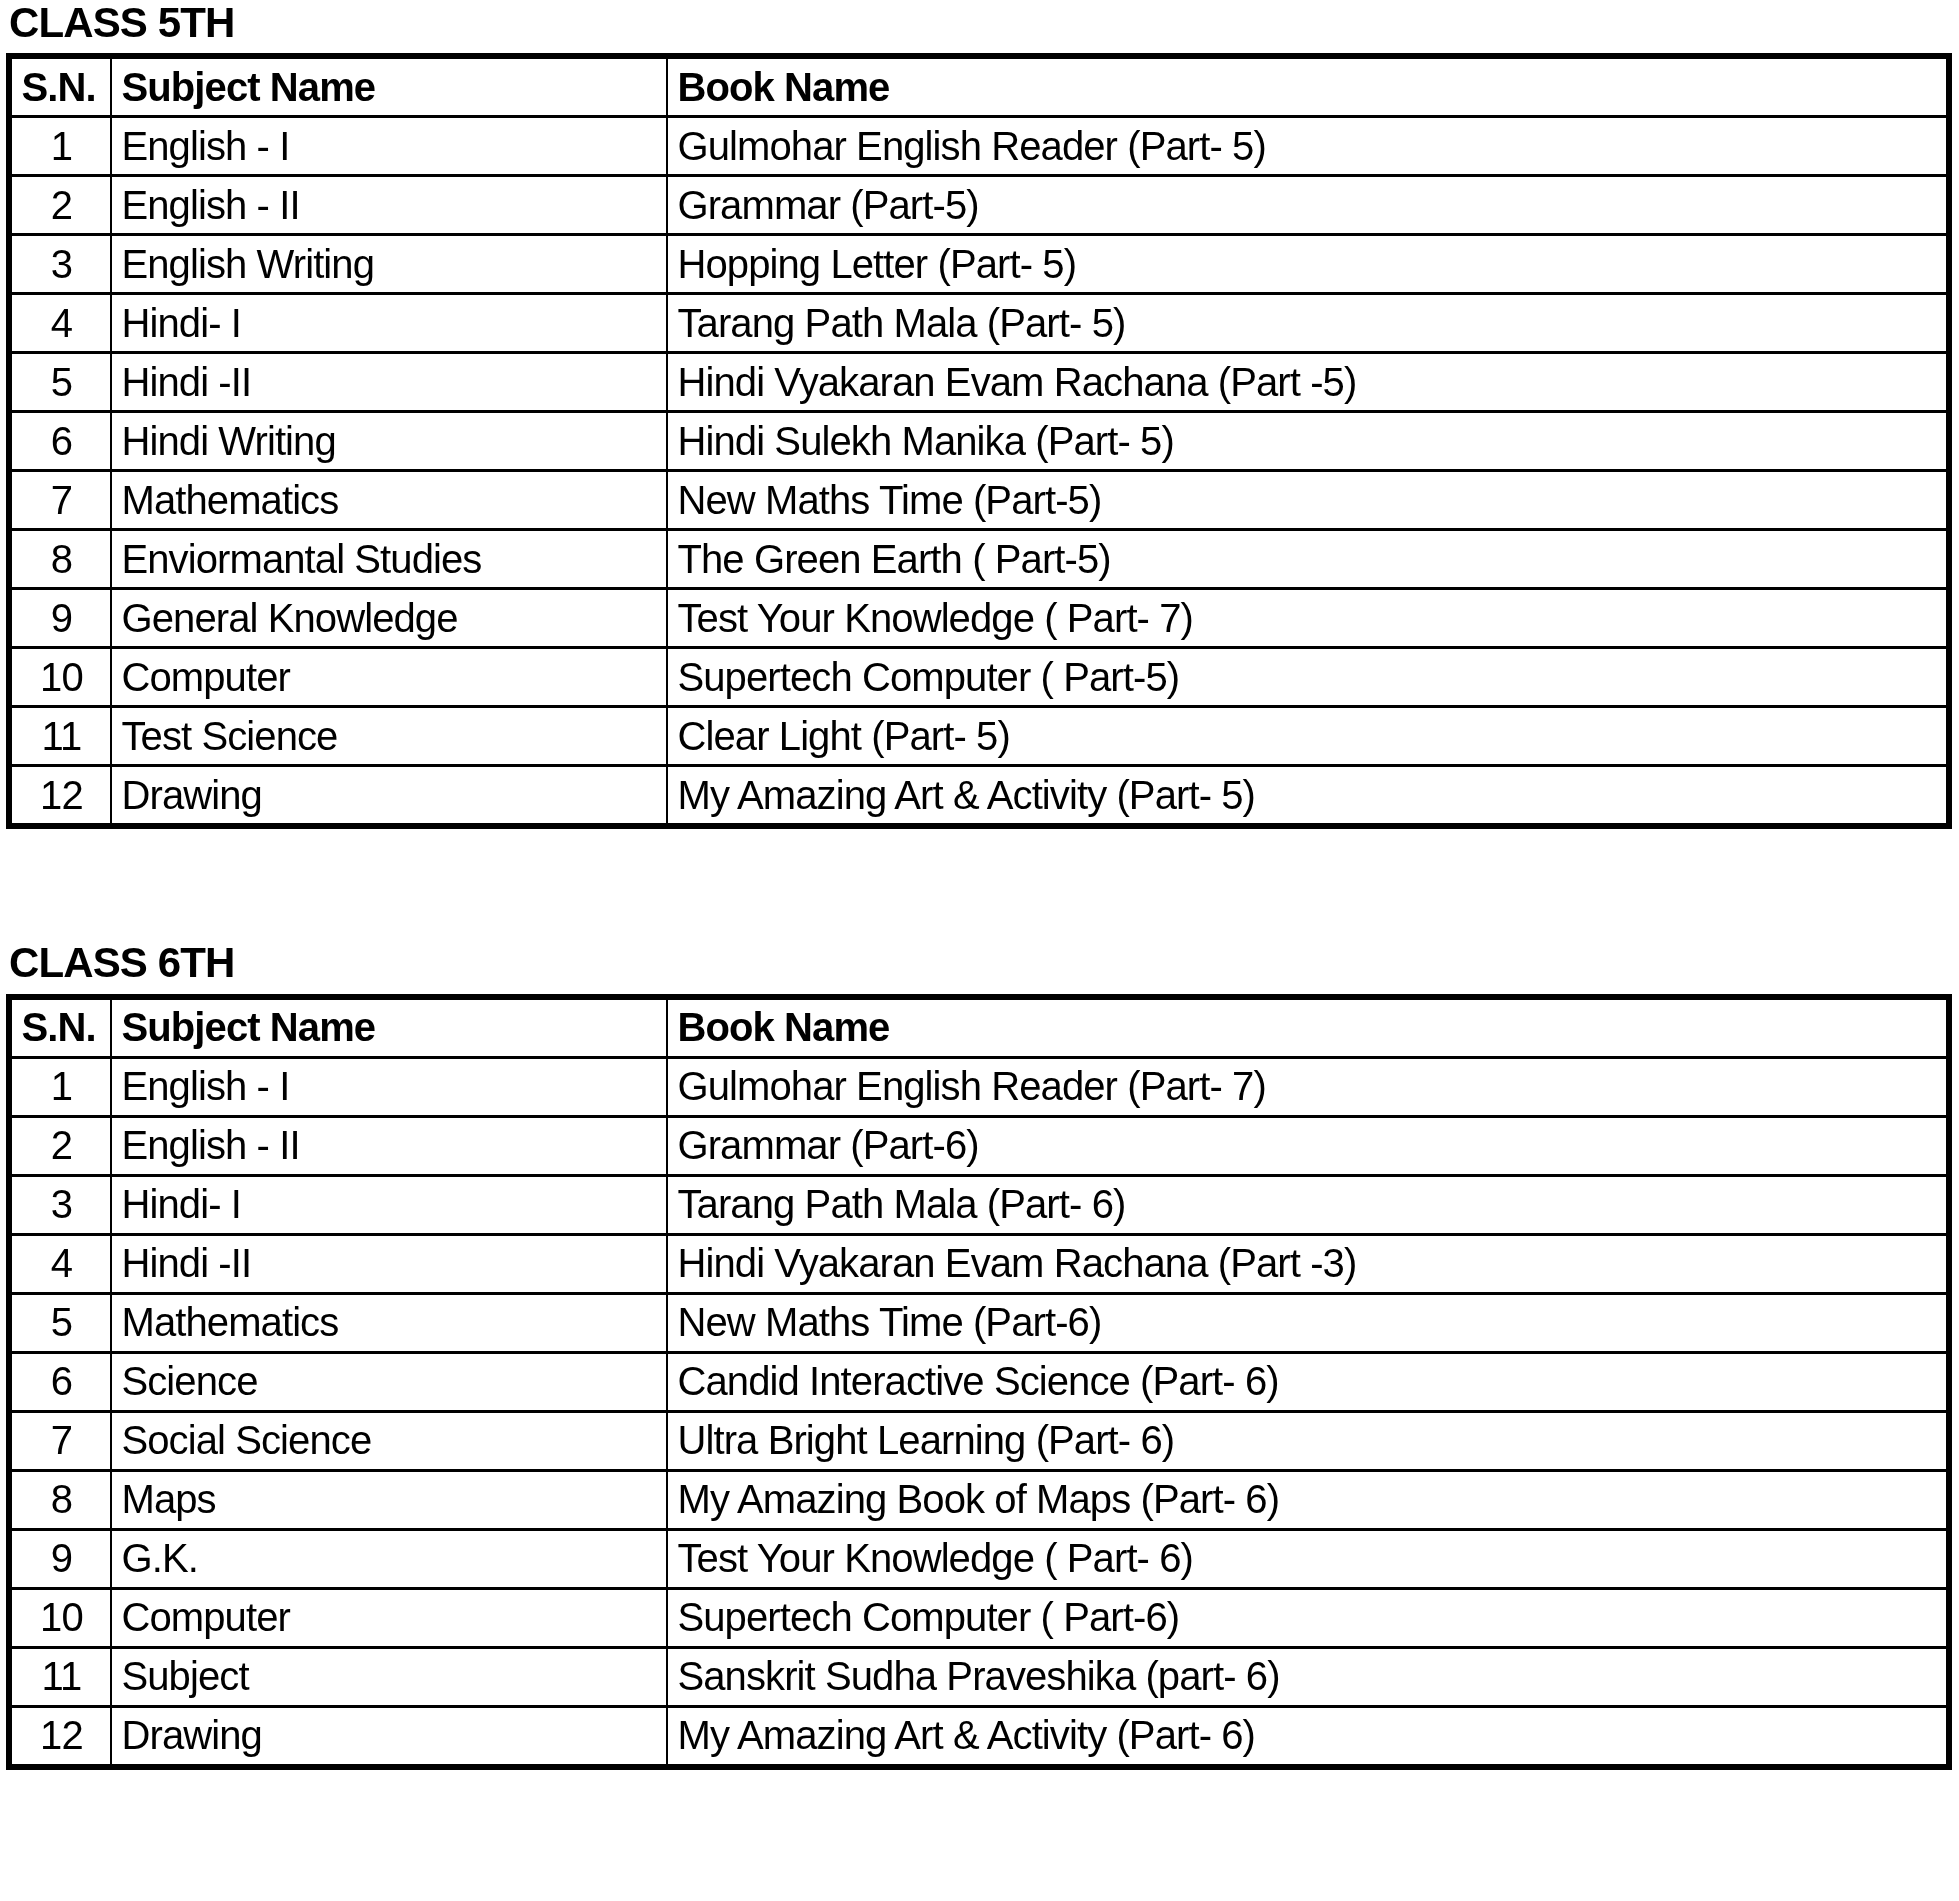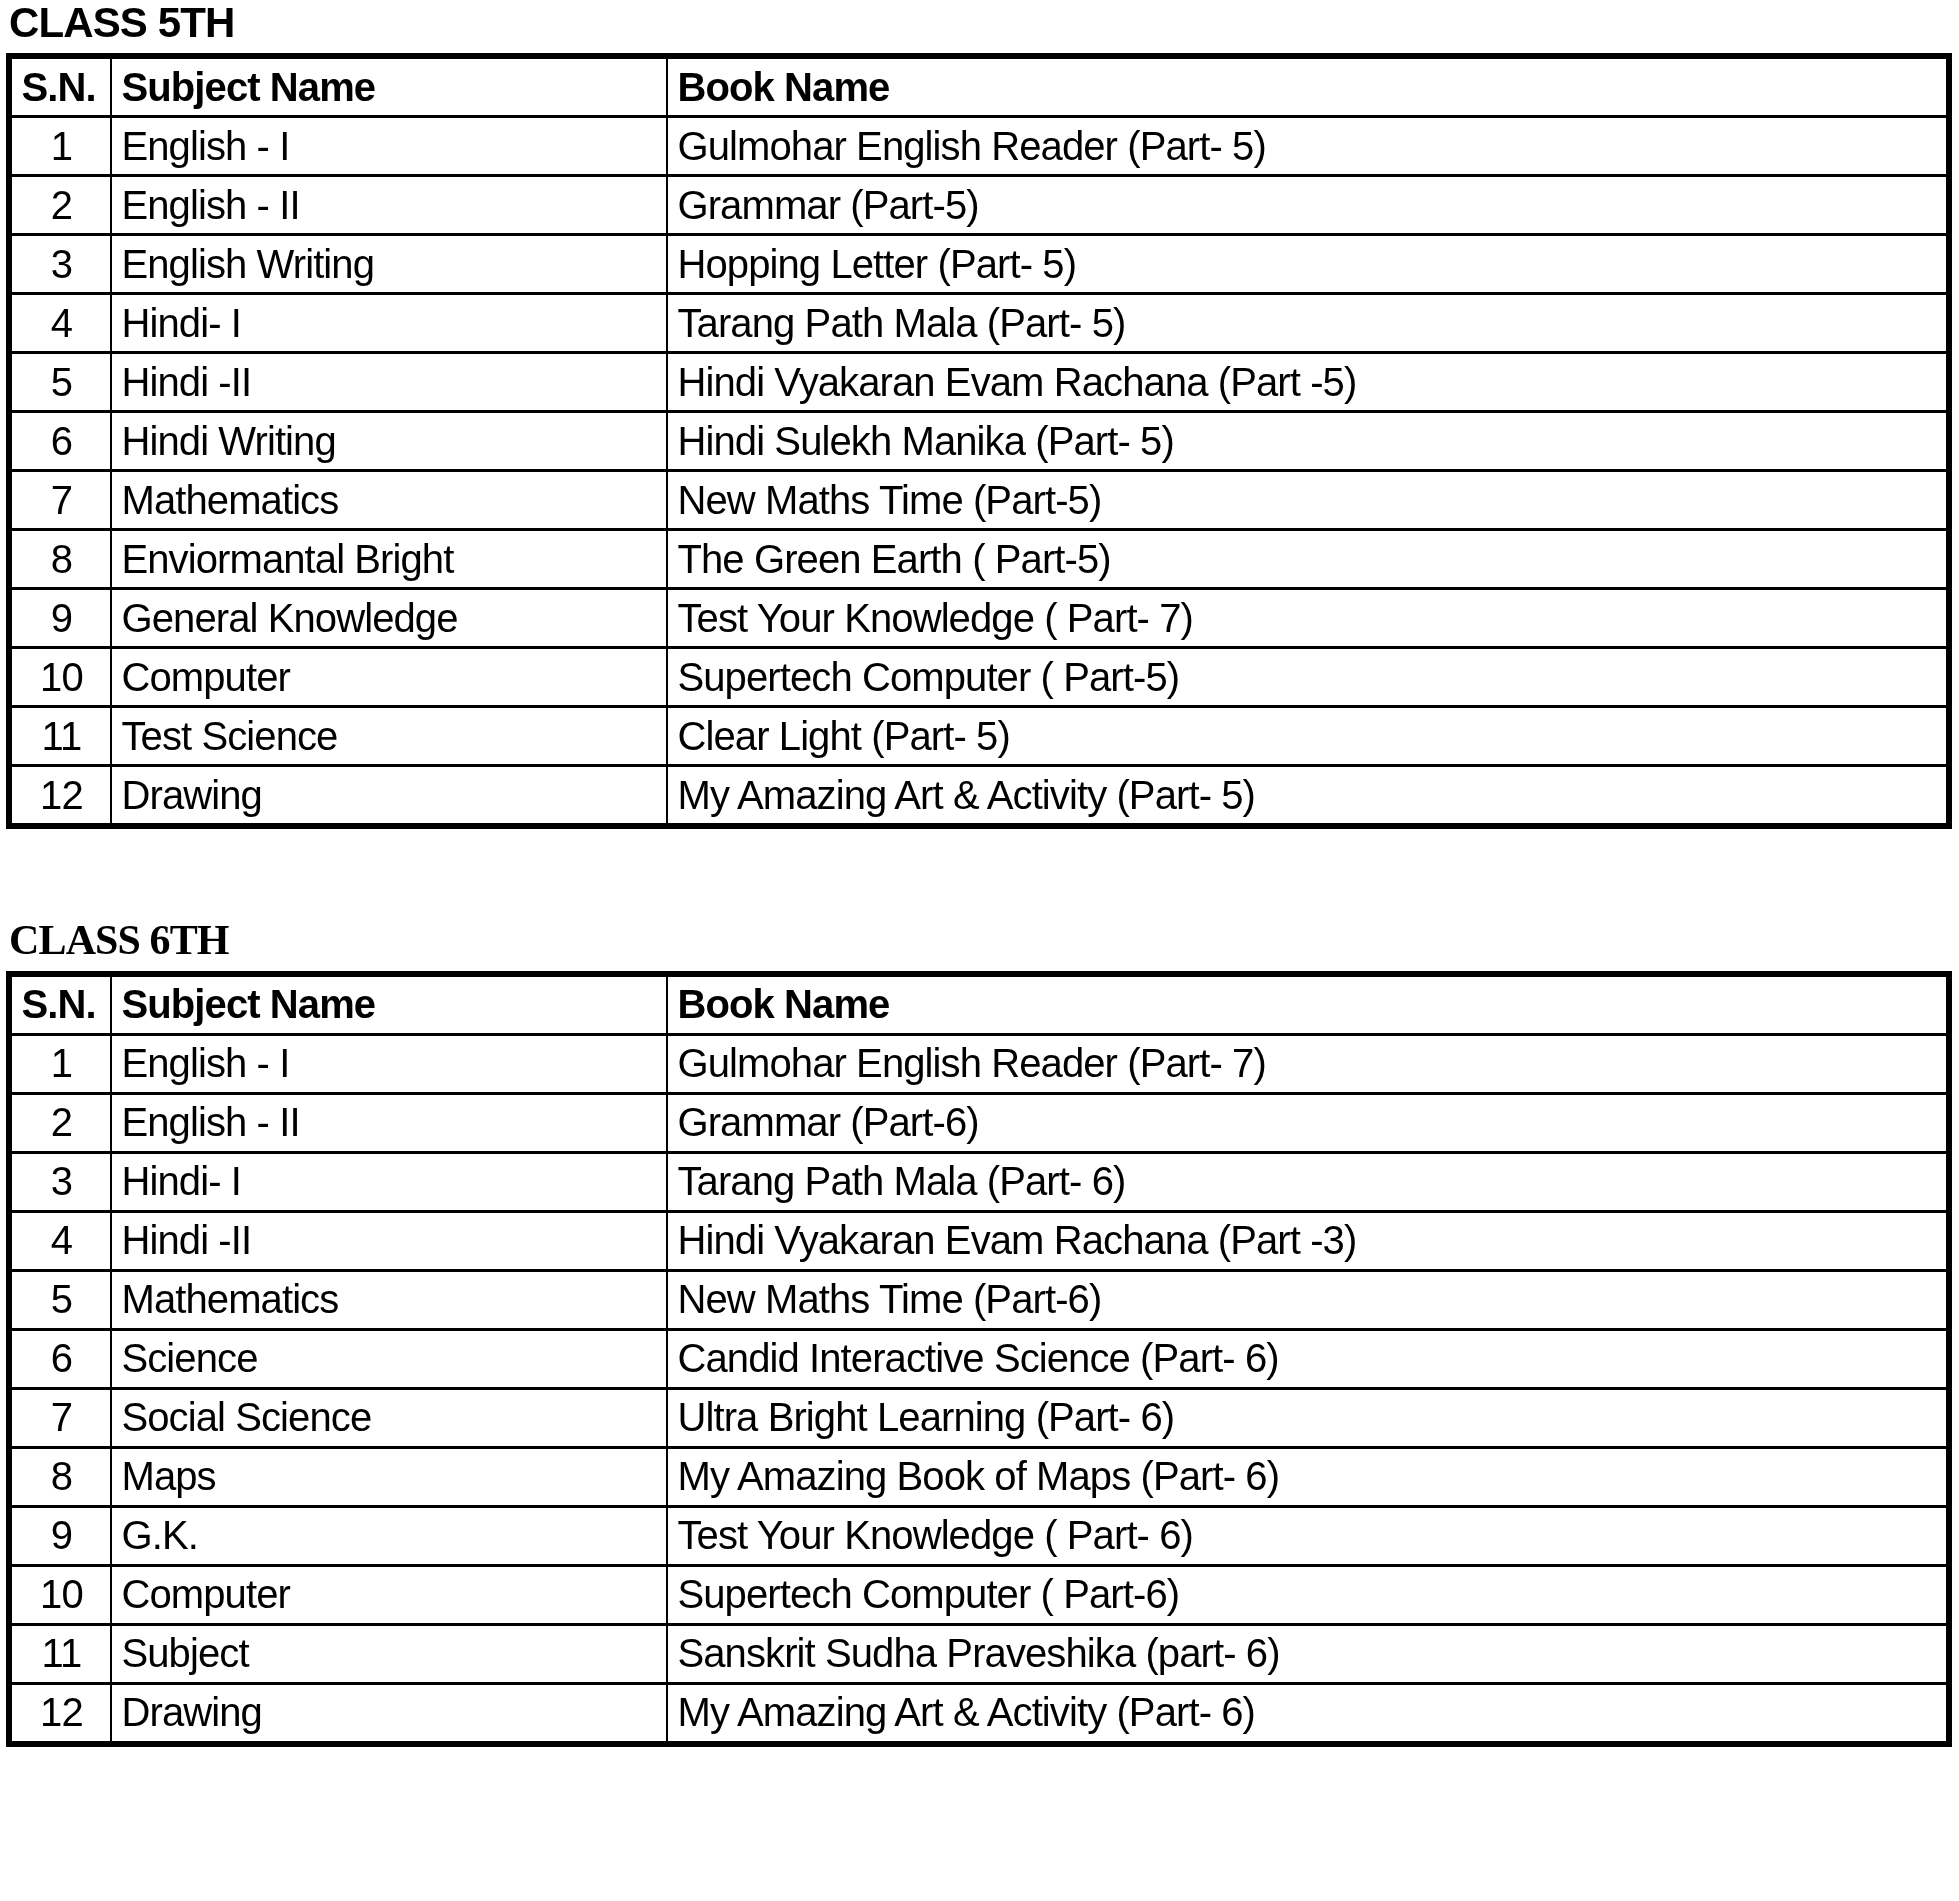--- a/index.html
+++ b/index.html
@@ -19,22 +19,21 @@
   }
   .class-title {
     font-size: 42px;
     line-height: 46px;
     font-weight: bold;
     letter-spacing: -0.9px;
     margin: 0 0 7.3px 9.1px;
     white-space: nowrap;
   }
   .class-title.second {
-    margin-top: 88px;
-    font-family: Liberation Serif, serif;
+    margin-top: 111px;
   }
   table.booklist {
     border-collapse: collapse;
     table-layout: fixed;
     width: 1946px;
     margin-left: 6.4px;
     border: 6.4px solid #000000;
     padding-left: 13px;
   }
   table.booklist th,
@@ -113,21 +112,21 @@
     <td>Hindi Writing</td>
     <td>Hindi Sulekh Manika (Part- 5)</td>
   </tr>
         <tr>
     <td class="sn-cell">7</td>
     <td>Mathematics</td>
     <td>New Maths Time (Part-5)</td>
   </tr>
         <tr>
     <td class="sn-cell">8</td>
-    <td>Enviormantal Bright</td>
+    <td>Enviormantal Studies</td>
     <td>The Green Earth ( Part-5)</td>
   </tr>
         <tr>
     <td class="sn-cell">9</td>
     <td>General Knowledge</td>
     <td>Test Your Knowledge ( Part- 7)</td>
   </tr>
         <tr>
     <td class="sn-cell">10</td>
     <td>Computer</td>

